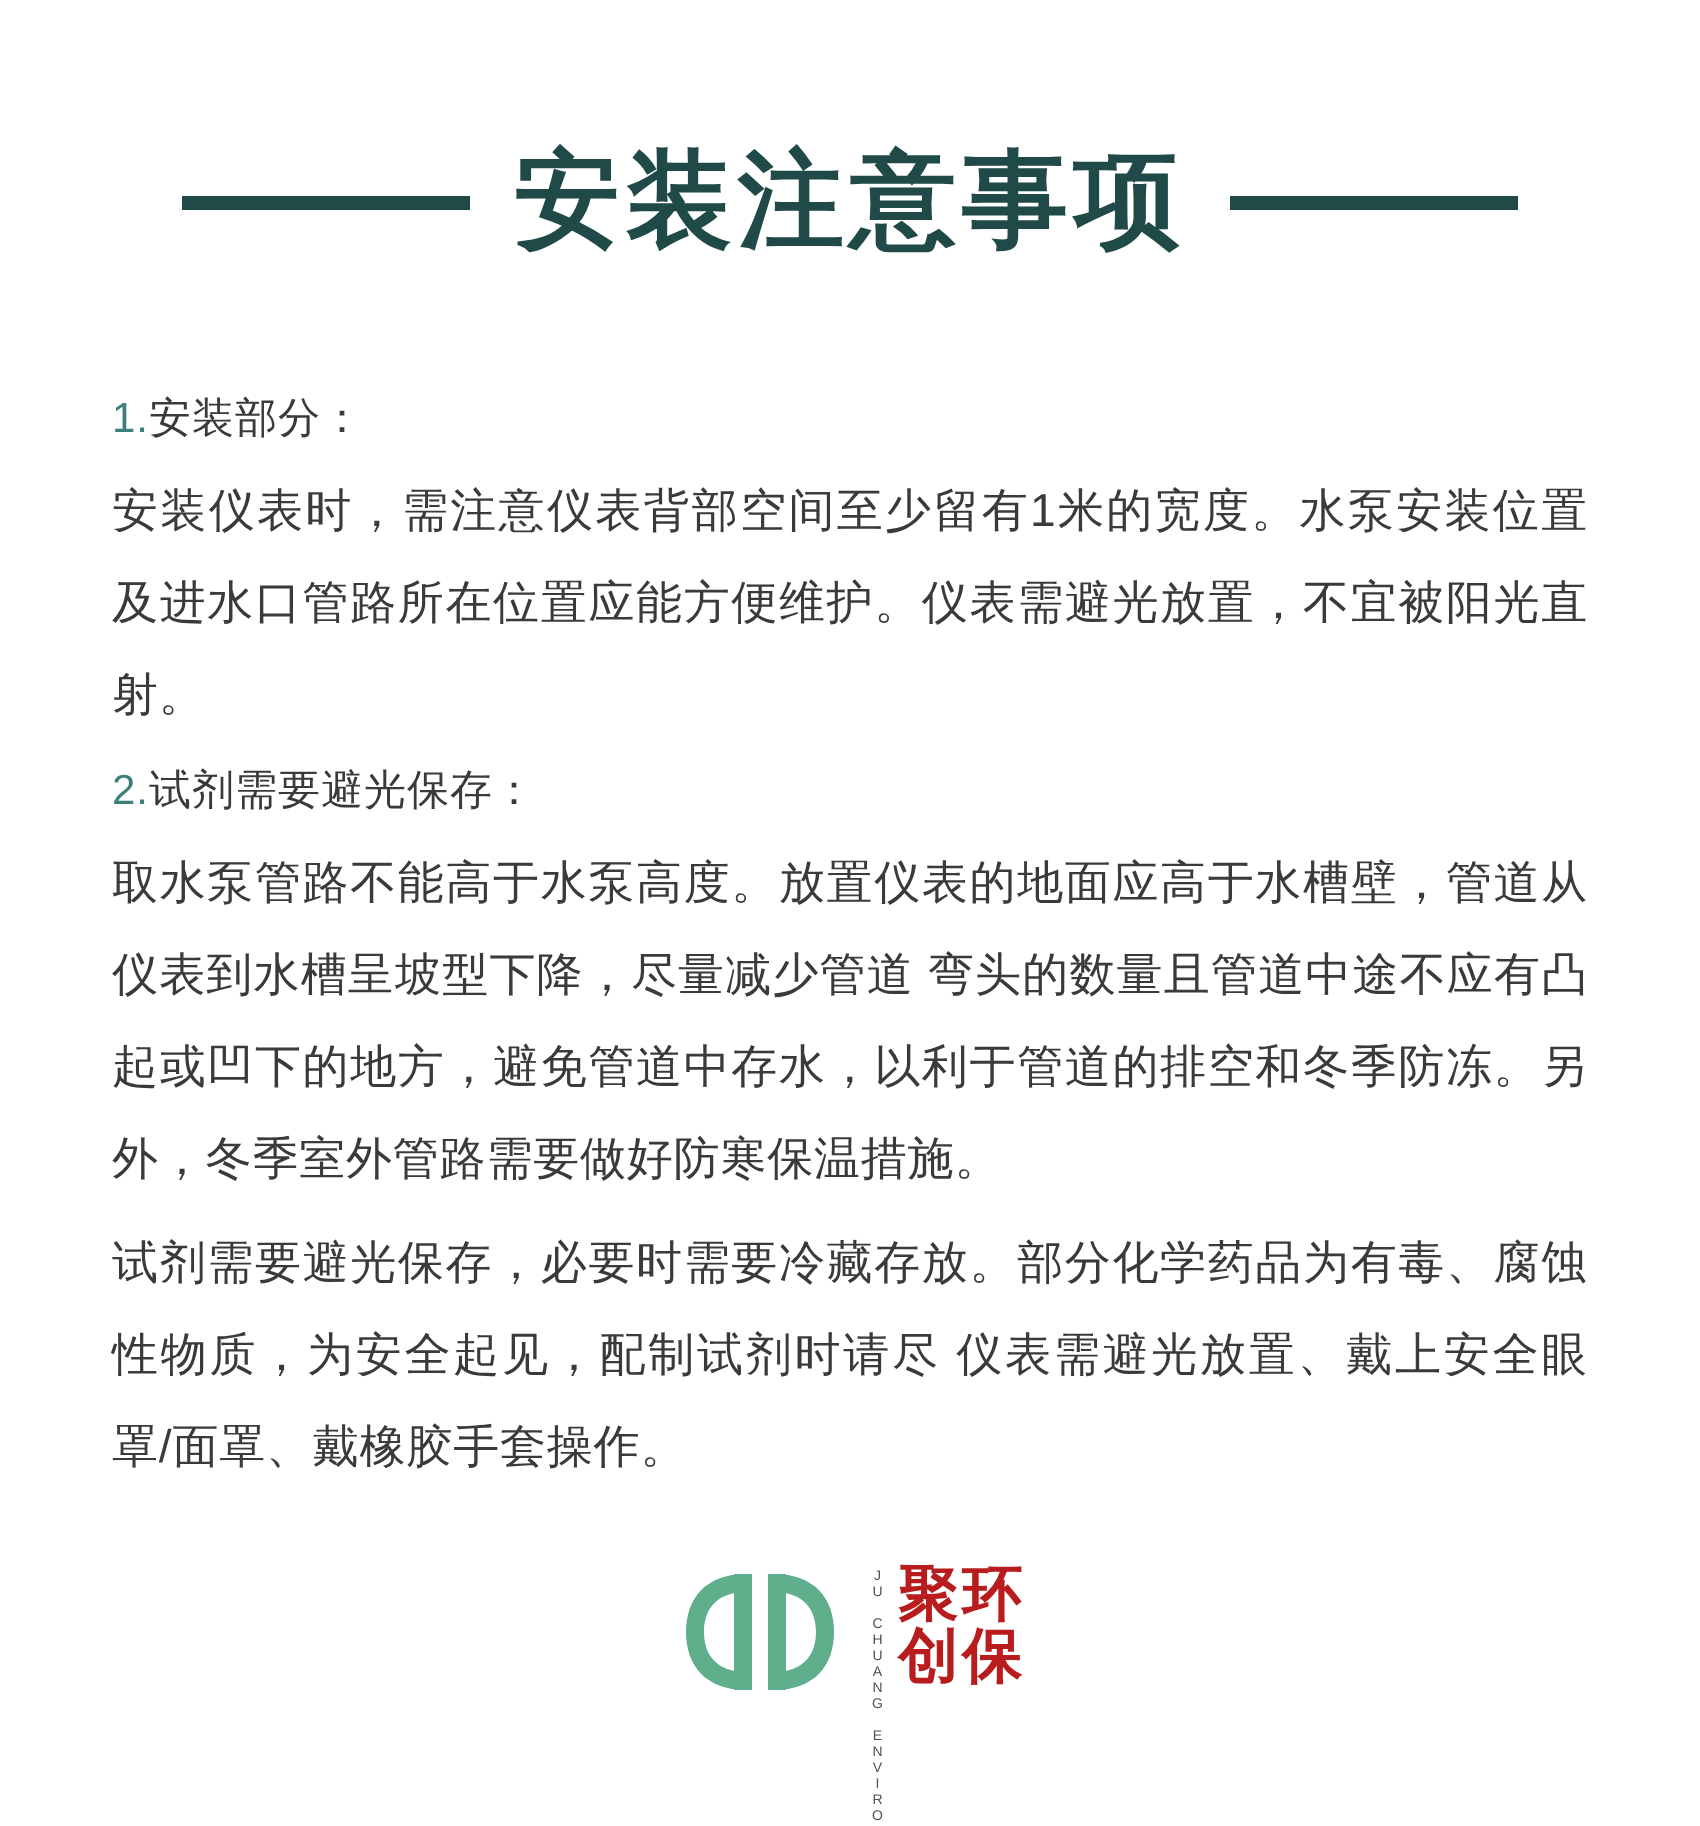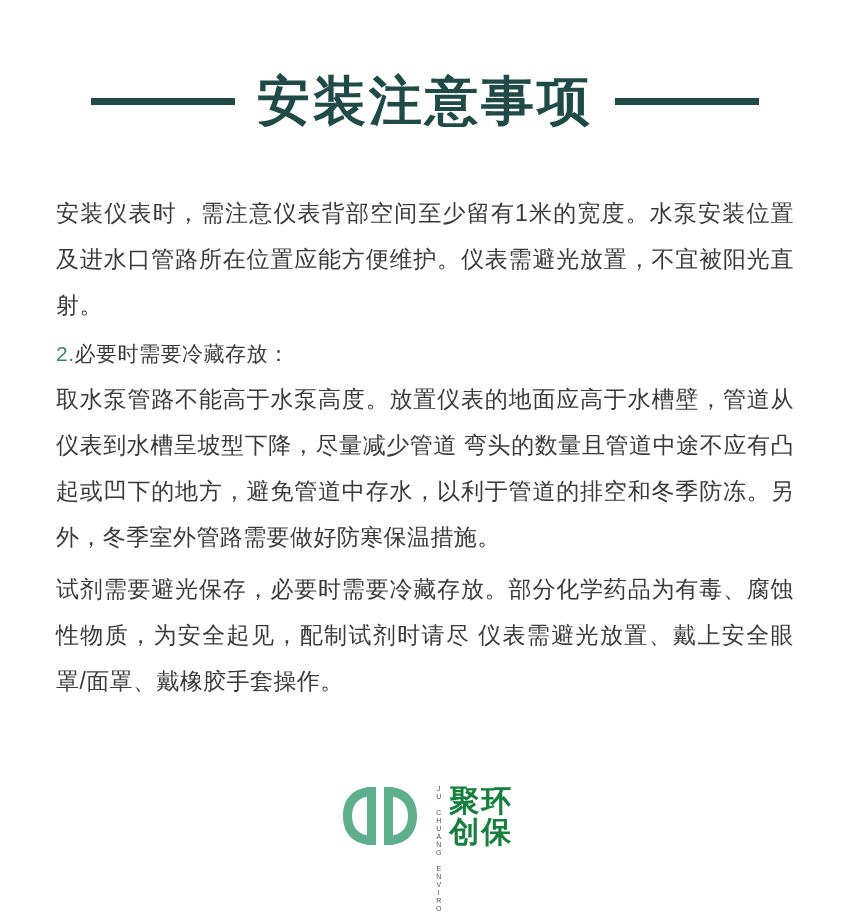--- a/index.html
+++ b/index.html
@@ -109,46 +109,49 @@
     color: #4f4f4f;
     line-height: 1.5;
     height: 62px;
     display: flex;
     align-items: center;
     white-space: nowrap;
   }
   .logo-cn {
     font-size: 30px;
     font-weight: bold;
-    color: #15803d;
+    color: #b91c1c;
     line-height: 1.05;
-    font-family: Liberation Serif, serif;
+    font-family: Liberation Mono, monospace;
   }
   .logo-cn div { letter-spacing: 2px; }
 </style>
 </head>
 <body>
 
 <div class="page">
 
   <div class="title-block">
     <span class="title-rule"></span>
     <span class="title-text">安装注意事项</span>
     <span class="title-rule"></span>
   </div>
 
   <div class="content">
 
     <div class="section">
+      <p class="section-heading">
+        <span class="num">1.</span><span>安装部分：</span>
+      </p>
       <p class="section-body">安装仪表时，需注意仪表背部空间至少留有1米的宽度。水泵安装位置及进水口管路所在位置应能方便维护。仪表需避光放置，不宜被阳光直射。</p>
     </div>
 
     <div class="section">
       <p class="section-heading">
-        <span class="num">2.</span><span>必要时需要冷藏存放：</span>
+        <span class="num">2.</span><span>试剂需要避光保存：</span>
       </p>
       <p class="section-body">取水泵管路不能高于水泵高度。放置仪表的地面应高于水槽壁，管道从仪表到水槽呈坡型下降，尽量减少管道 弯头的数量且管道中途不应有凸起或凹下的地方，避免管道中存水，以利于管道的排空和冬季防冻。另外，冬季室外管路需要做好防寒保温措施。</p>
     </div>
 
     <div class="section">
       <p class="section-body">试剂需要避光保存，必要时需要冷藏存放。部分化学药品为有毒、腐蚀性物质，为安全起见，配制试剂时请尽 仪表需避光放置、戴上安全眼罩/面罩、戴橡胶手套操作。</p>
     </div>
 
   </div>
 

